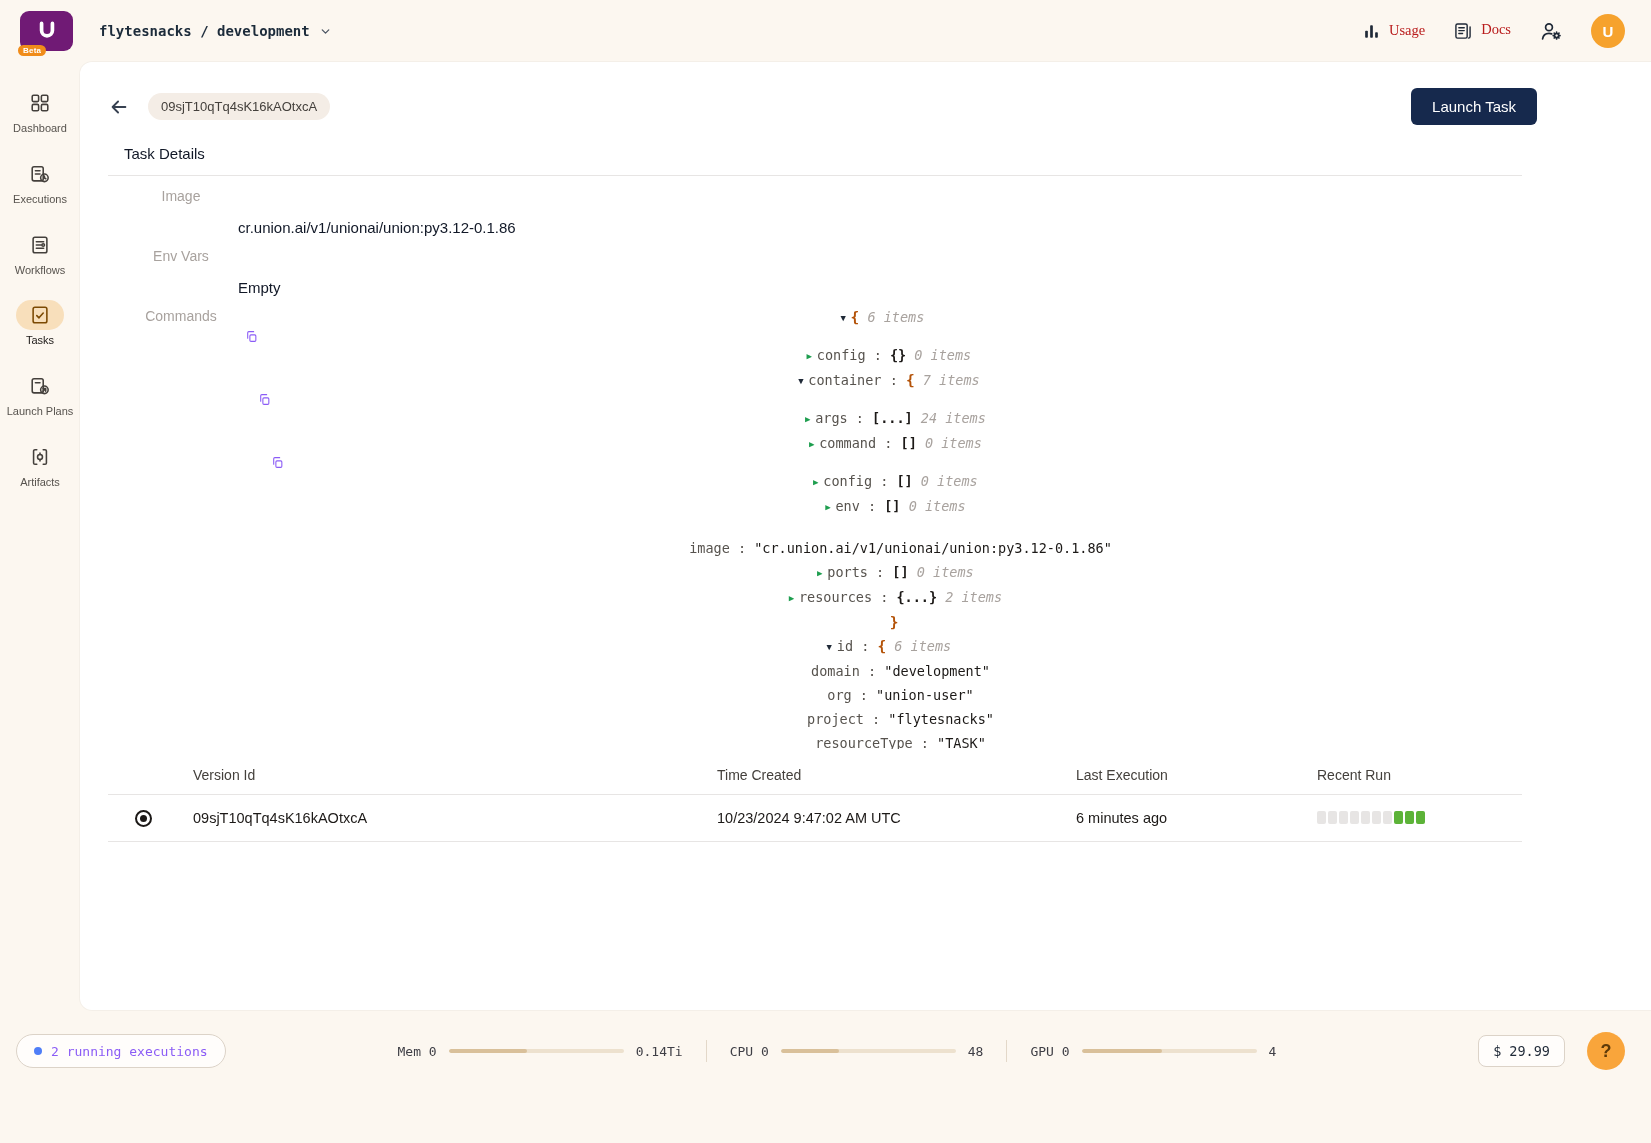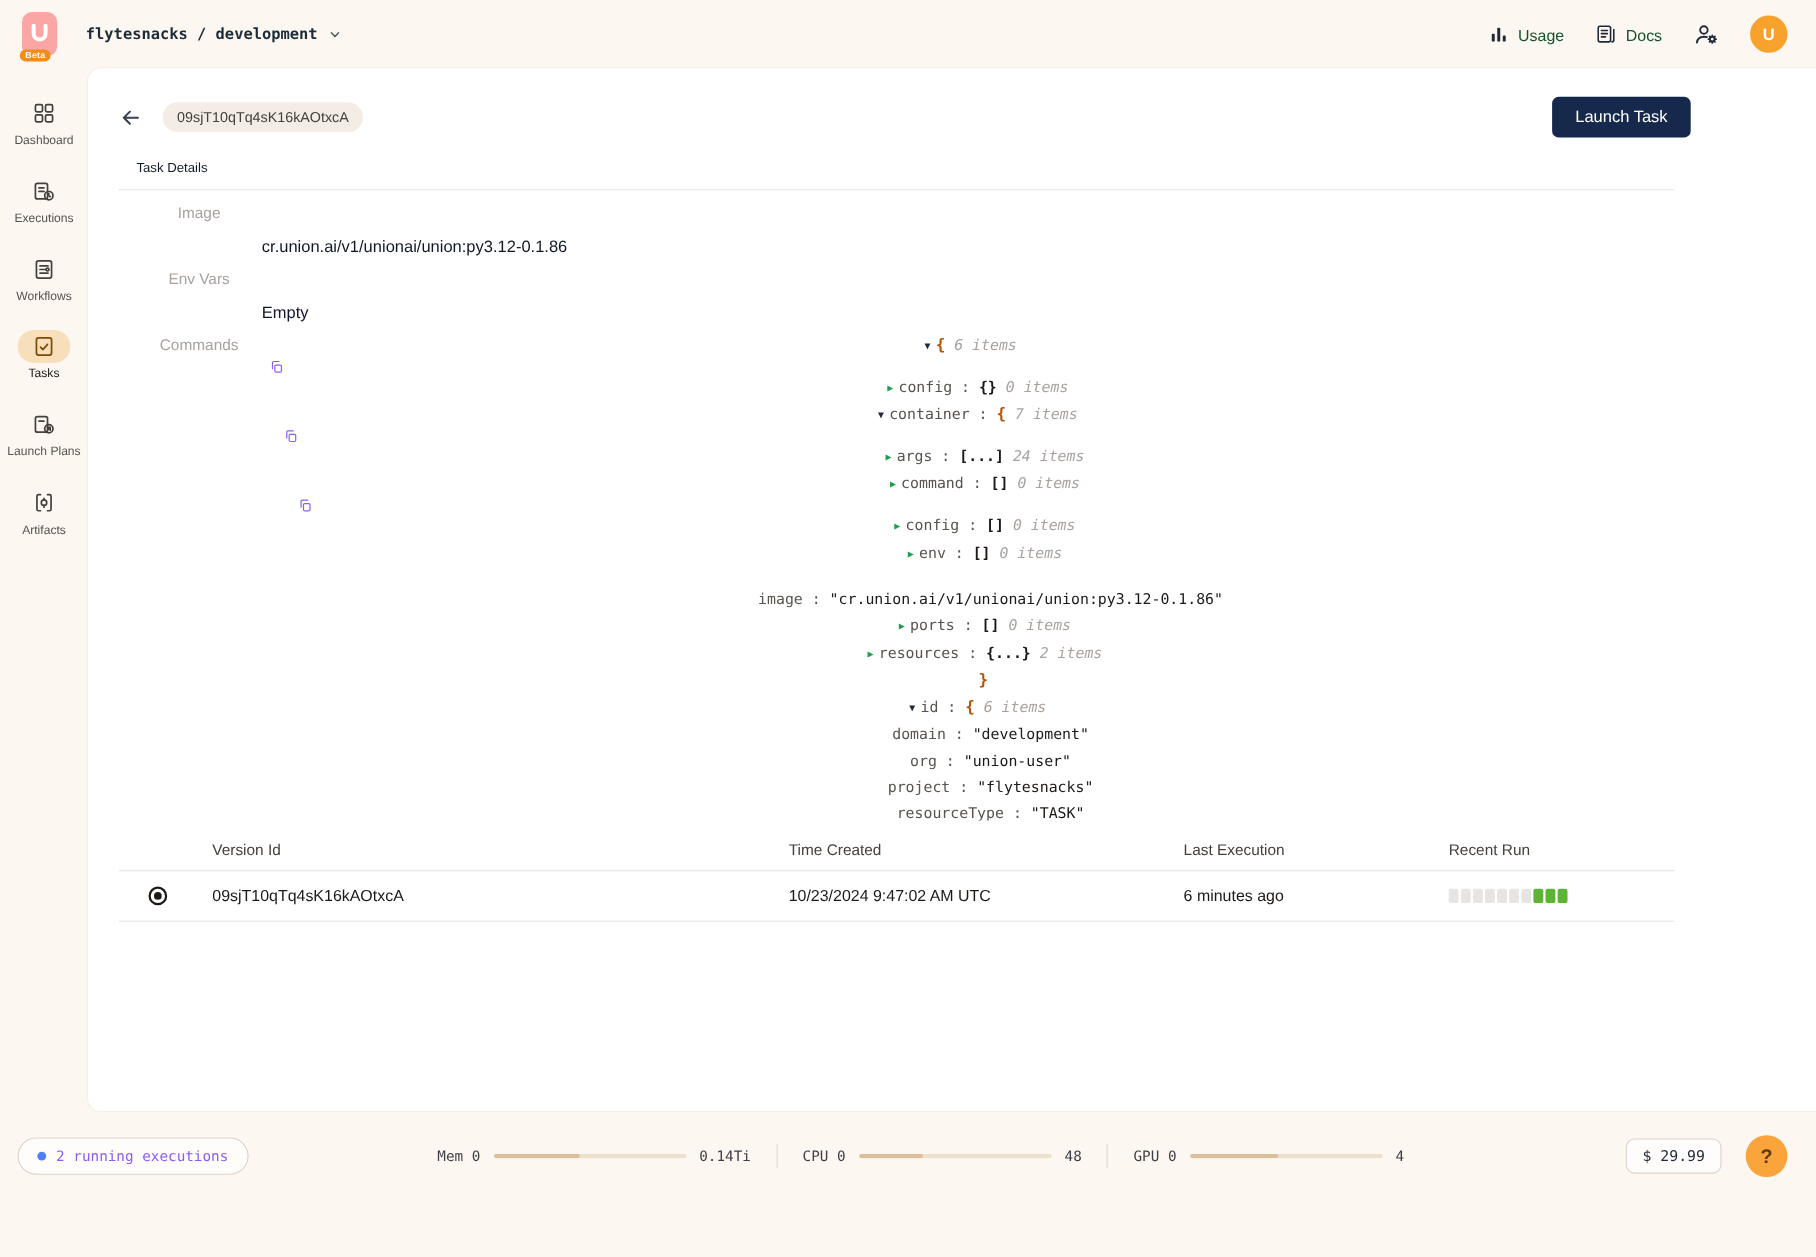--- a/index.html
+++ b/index.html
@@ -6,30 +6,30 @@
   html,body { width:1651px; height:1143px; }
   body {
     font-family:"Liberation Sans", sans-serif;
     background:#FCF7F0;
     color:#1F2937;
     overflow:hidden;
   }
 
   
   .topbar { height:62px; display:flex; align-items:center; padding:0 26px 0 20px; }
-  .logo { position:relative; width:32px; height:40px; background:#fca5a5; border-radius:9px;
+  .logo { position:relative; width:53px; height:40px; background:#701a75; border-radius:9px;
           display:flex; align-items:center; justify-content:center; flex:0 0 auto; }
   .logo .beta { position:absolute; left:-2px; bottom:-5px; background:#F08C1A; color:#fff;
                 font-size:8px; font-weight:700; padding:1px 5px; border-radius:6px; letter-spacing:.2px; }
   .crumb { font-family:"DejaVu Sans Mono", monospace; font-weight:700; font-size:14px;
            color:#1C2B3A; margin-left:26px; }
   .crumb-chevron { margin-left:9px; display:flex; align-items:center; cursor:pointer; }
   .top-right { margin-left:auto; display:flex; align-items:center; gap:28px; }
-  .top-link { display:flex; align-items:flex-end; gap:8px; font-size:14.5px; font-weight:500;
-              color:#14532d; cursor:pointer; }
+  .top-link { display:flex; align-items:flex-start; gap:8px; font-size:14.5px; font-weight:500;
+              color:#b91c1c; cursor:pointer;font-family:Liberation Serif, serif; }
   .avatar { width:34px; height:34px; border-radius:50%; background:#F6A22D; color:#fff;
             display:flex; align-items:center; justify-content:center; font-weight:700; font-size:15px; cursor:pointer; }
 
   
   .shell { display:flex; height:948px; }
   .sidebar { width:80px; flex:0 0 auto; padding-top:26px; display:flex; flex-direction:column;
              align-items:center; gap:23px; }
   .nav-item { display:flex; flex-direction:column; align-items:center; gap:4px; cursor:pointer;
               width:76px; text-align:center; }
   .nav-icon { color:#44403C; display:flex; align-items:center; justify-content:center;
@@ -47,21 +47,21 @@
               cursor:pointer; border-radius:6px; flex:0 0 auto; }
   .page-title { font-size:25px; font-weight:700; color:#111827; letter-spacing:-0.2px; }
   .ver-badge { background:#F4EDE6; color:#44403C; font-size:13px; padding:6px 13px;
                border-radius:15px; white-space:nowrap; }
   .launch-btn { margin-left:auto; background:#16294D; color:#fff; border:none; font-size:15px;
                 font-weight:500; padding:10px 21px; border-radius:6px; cursor:pointer;
                 font-family:"Liberation Sans", sans-serif; }
 
   
   .section { margin:14px 129px 0 28px; }
-  .sec-title { font-size:12px; font-weight:500; color:#111827; padding-left:16px; margin-bottom:13px; }
+  .sec-title { font-size:15px; font-weight:500; color:#111827; padding-left:16px; margin-bottom:13px; }
   .hr { height:1px; background:#E7E5E4; }
   .field { display:flex; padding:9px 0 0 16px;text-align:center; }
   .field-label { width:114px; flex:0 0 auto; font-size:14px; color:#A8A29E; padding-top:3px; }
   .field-value { font-size:15px; color:#111827;margin-top:34px; }
 
   
   .tree { flex:1; font-family:"DejaVu Sans Mono", monospace; font-size:13.5px; line-height:24px;
           height:444px; overflow:hidden; color:#1C1917; }
   .tline { white-space:nowrap; }
   .t-arrow { display:inline-block; width:15px; font-size:9px; vertical-align:1px; }

